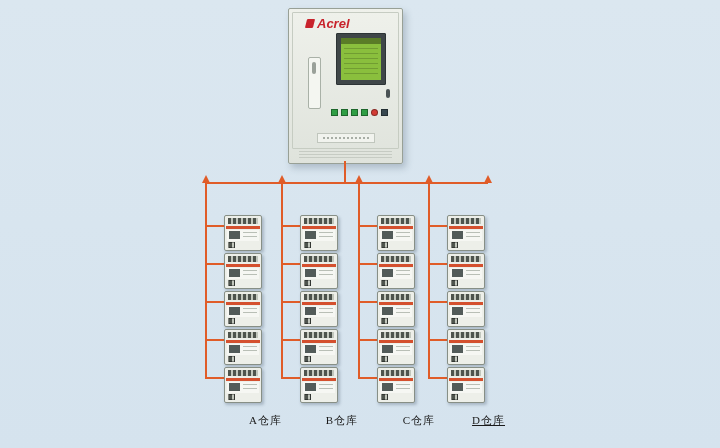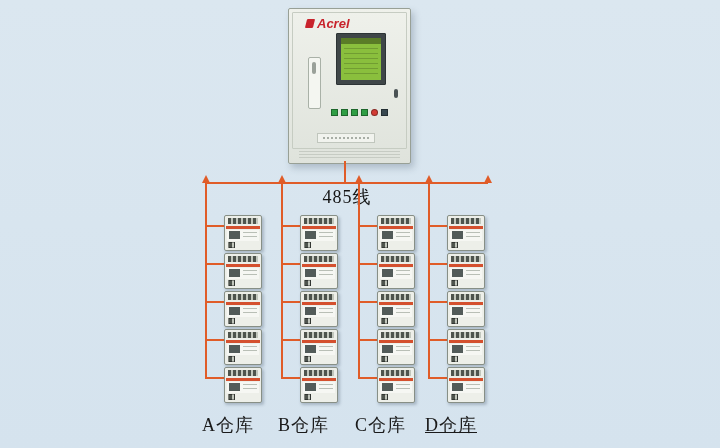--- a/index.html
+++ b/index.html
@@ -14,31 +14,30 @@
   .arrow{
     position:absolute;width:0;height:0;
     border-left:4px solid transparent;border-right:4px solid transparent;
     border-bottom:8px solid var(--bus,#e05c28);
   }
   .bus-label{
     position:absolute;left:302px;top:185px;width:90px;text-align:center;
     font-size:18px;color:#151515;letter-spacing:1px;
   }
   .col-label{
-    position:absolute;width:80px;text-align:left;font-size:18px;color:#1a1a1a;
+    position:absolute;width:80px;text-align:right;font-size:11px;color:#1a1a1a;
     letter-spacing:1px;
   }
 
   
   .cabinet{
     position:absolute;left:288px;top:8px;width:113px;height:154px;
     background:linear-gradient(180deg,#eff1eb 0%,#dfe3dc 100%);
     border:1px solid #98a096;border-radius:2px;
     box-shadow:3px 4px 7px rgba(60,80,100,.28);
-    padding-left:8px;
   }
   .door{position:absolute;left:3px;top:3px;right:3px;bottom:14px;border:1px solid #c6ccc2;border-radius:1px;}
   .logo{
     position:absolute;left:17px;top:7px;display:flex;align-items:center;gap:3px;
     color:var(--brand,#c8232c);
     font:italic bold 13px "Liberation Sans","DejaVu Sans",sans-serif;
   }
   .logo-ico{display:inline-block;width:8px;height:9px;background:var(--brand,#c8232c);transform:skewX(-14deg);border-radius:1px;}
   .screen{position:absolute;left:47px;top:24px;width:48px;height:50px;background:#3f4648;border:1px solid #2c3335;border-radius:1px;}
   .lcd{position:absolute;left:4px;top:4px;right:4px;bottom:4px;background:var(--lcd,#8abf3d);overflow:hidden;}
@@ -108,21 +107,20 @@
     </div>
     <div class="lock"></div>
     <div class="nameplate"></div>
     <div class="vents"></div>
   </div>
 
   <div class="wire v" style="left:344px;top:161px;height:22px;"></div>
 
   <div class="wire h" style="left:205px;top:182px;width:283px;"></div>
   <span class="arrow" style="left:484px;top:175px;"></span>
-  <div class="bus-label">485线</div>
 
   <div>
       <div class="wire v" style="left: 205px; top: 183px; height: 196px;"></div>
       <span class="arrow" style="left: 202px; top: 175px;"></span>
       <div class="wire h" style="left: 207px; top: 225px; width: 17px;"></div>
       <div class="device" style="left: 224px; top: 215px;">
     <div class="d-term t"></div>
     <div class="d-stripe"></div>
     <div class="d-face">
       <span class="d-disp"></span>

